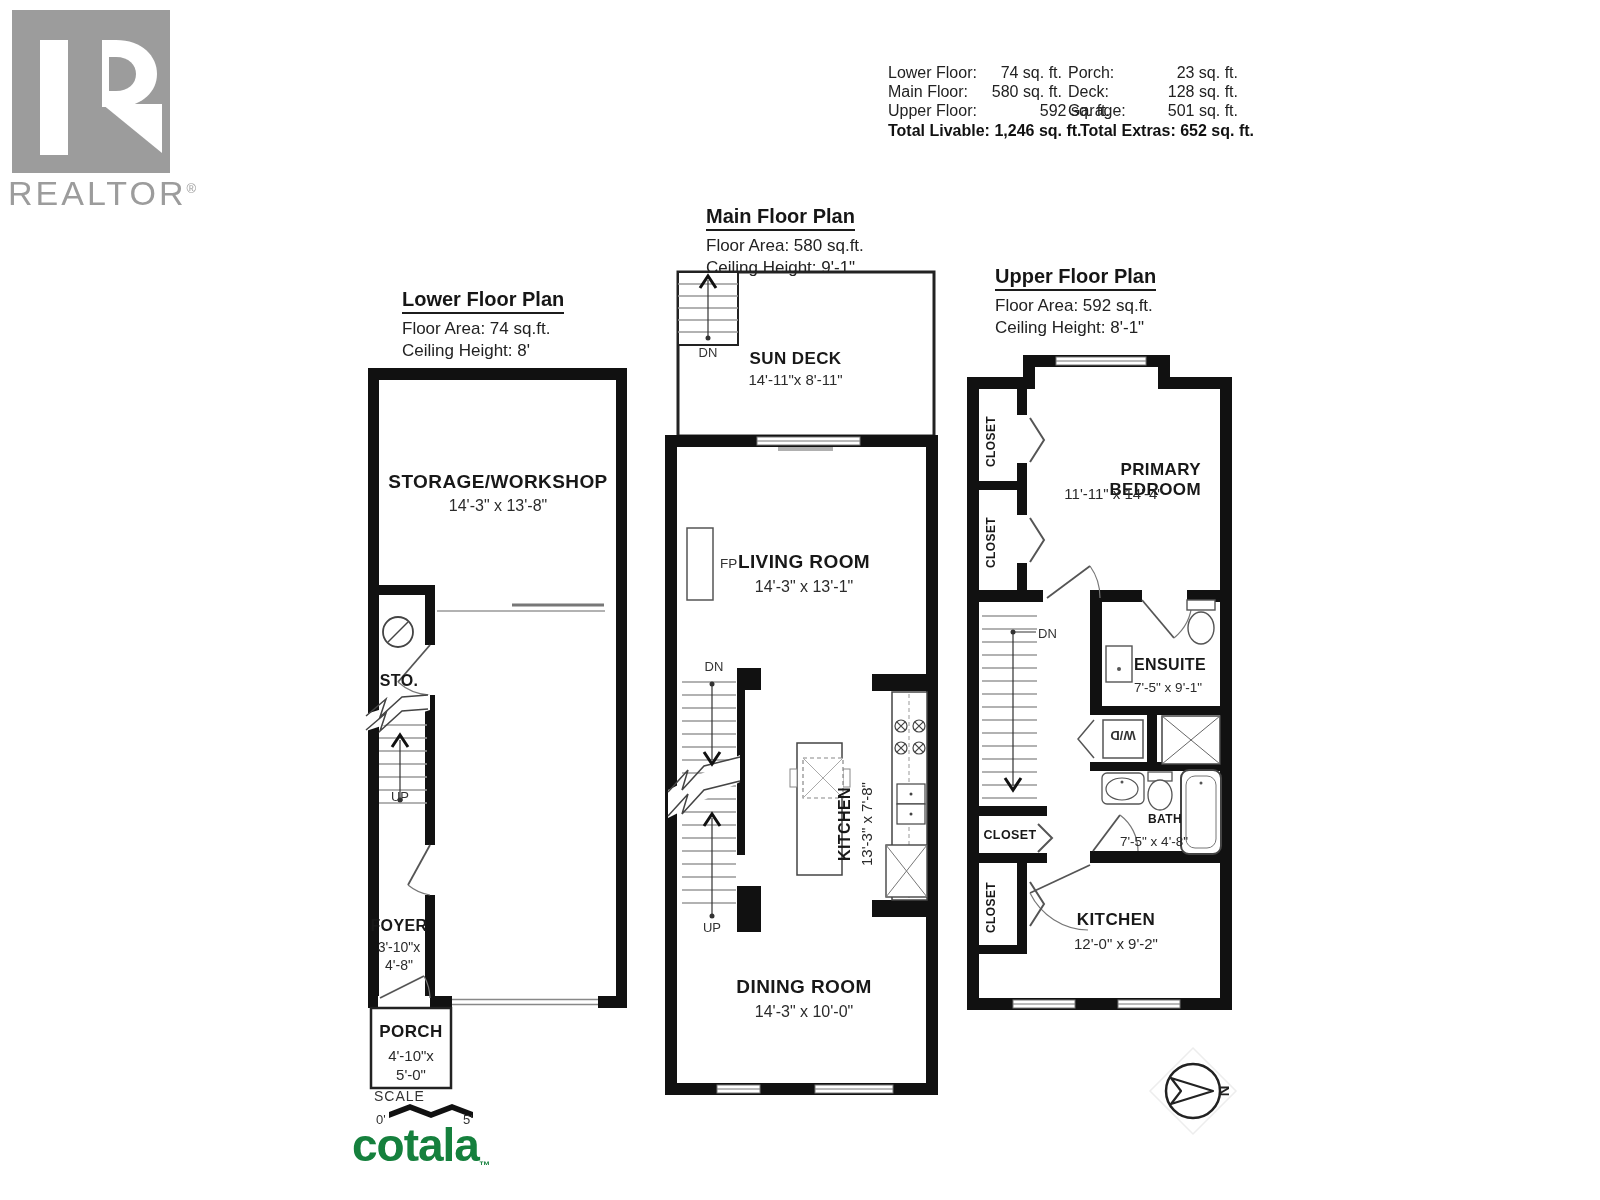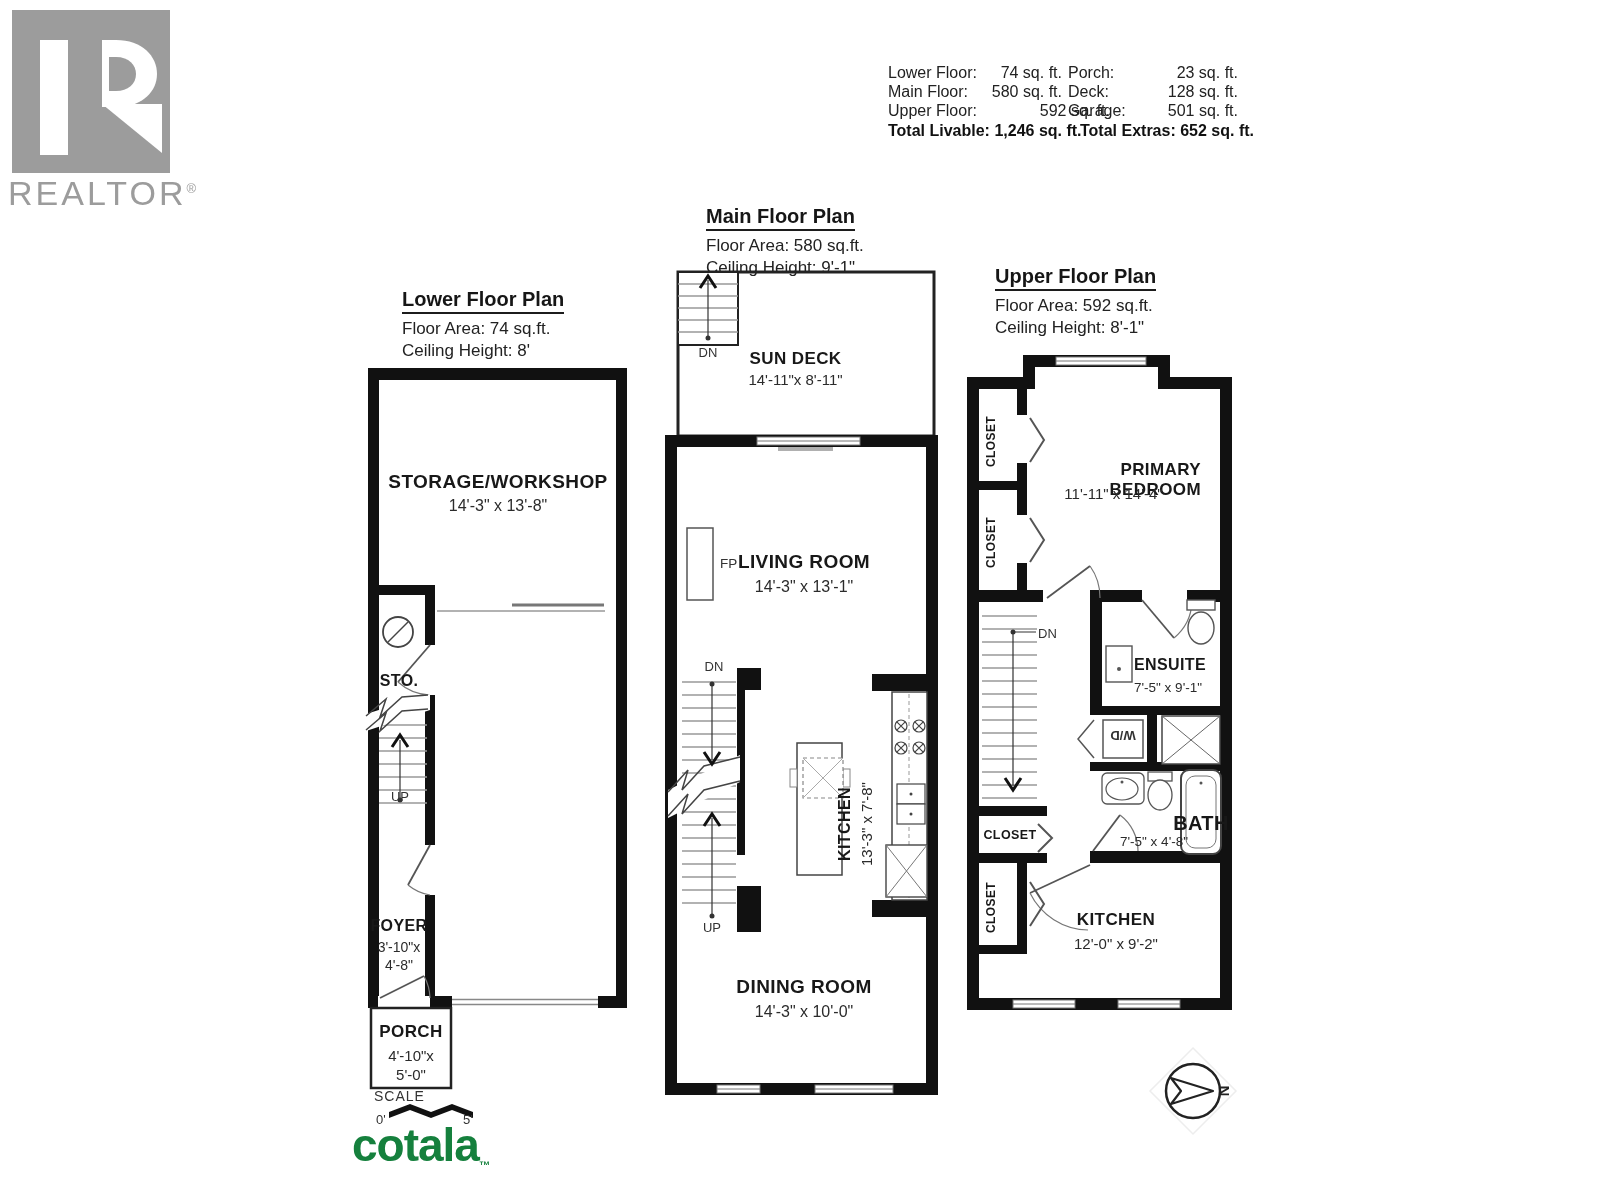--- a/index.html
+++ b/index.html
@@ -294,21 +294,21 @@
 
   <div class="abs ctr room-name" style="left:1026px;top:460px;width:175px;font-size:17px;text-align:right;">PRIMARY BEDROOM</div>
   <div class="abs ctr room-dims" style="left:1026px;top:485px;width:175px;font-size:15px;">11'-11" x 14'-4"</div>
   <div class="abs ctr room-name vtx" style="left:984px;top:413px;width:16px;height:56px;font-size:12px;">CLOSET</div>
   <div class="abs ctr room-name vtx" style="left:984px;top:514px;width:16px;height:56px;font-size:12px;">CLOSET</div>
   <div class="abs ctr small-dn" style="left:1038px;top:626px;width:34px;text-align:left;">DN</div>
   <div class="abs ctr room-name" style="left:1130px;top:656px;width:80px;font-size:16px;">ENSUITE</div>
   <div class="abs ctr room-dims" style="left:1118px;top:680px;width:100px;font-size:13.5px;">7'-5" x 9'-1"</div>
   <div class="abs ctr flip" style="left:1103px;top:728px;width:40px;font-size:13px;font-weight:bold;color:#333;">W/D</div>
   <div class="abs ctr room-name" style="left:982px;top:828px;width:56px;font-size:12.5px;">CLOSET</div>
-  <div class="abs ctr room-name" style="left:1172px;top:812px;width:58px;font-size:20px;">BATH</div>
+  <div class="abs ctr room-name" style="left:1136px;top:812px;width:58px;font-size:12px;">BATH</div>
   <div class="abs ctr room-dims" style="left:1108px;top:834px;width:92px;font-size:13.5px;">7'-5" x 4'-8"</div>
   <div class="abs ctr room-name vtx" style="left:984px;top:876px;width:16px;height:62px;font-size:12px;">CLOSET</div>
   <div class="abs ctr room-name" style="left:1056px;top:910px;width:120px;font-size:17px;">KITCHEN</div>
   <div class="abs ctr room-dims" style="left:1048px;top:935px;width:136px;font-size:15px;">12'-0" x 9'-2"</div>
 
   <svg class="abs" style="left:1140px;top:1040px;" width="110" height="105" viewBox="1140 1040 110 105">
     <polygon points="1193,1048 1236,1091 1193,1134 1150,1091" fill="none" stroke="#ededed" stroke-width="1.5"></polygon>
     <circle cx="1193" cy="1091" r="27" fill="none" stroke="#222" stroke-width="2.5"></circle>
     <path d="M1171,1078 L1213,1091 L1171,1104 L1181,1091 Z" fill="#fff" stroke="#222" stroke-width="2.2" stroke-linejoin="round"></path>
     <text transform="rotate(90 1224 1091)" x="1224" y="1096" font-size="15" font-weight="bold" fill="#222" text-anchor="middle" font-family="Liberation Sans, sans-serif">N</text>

